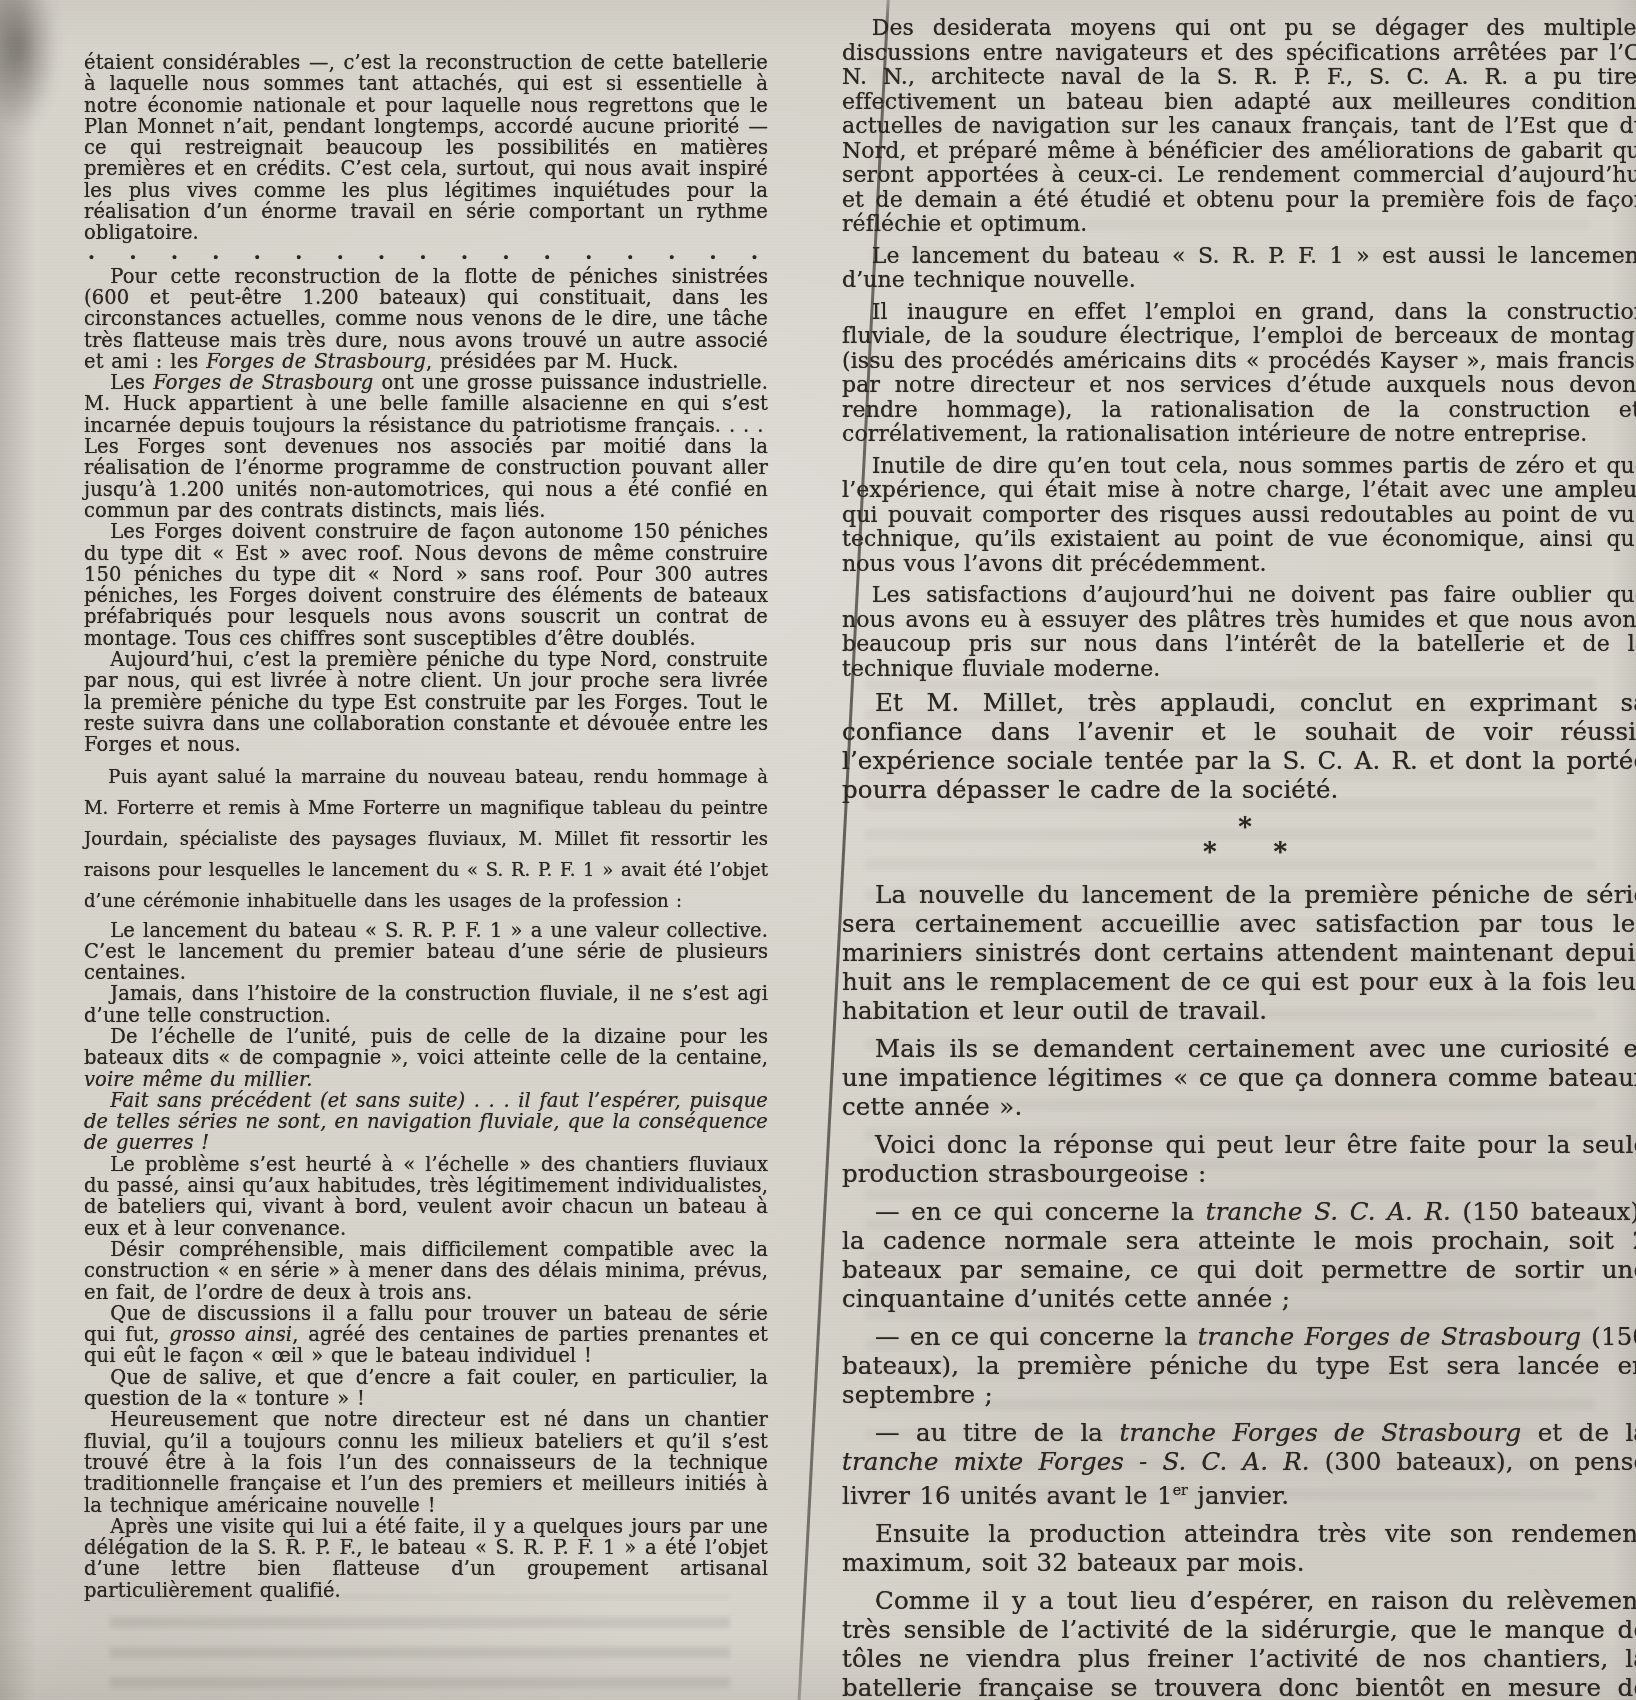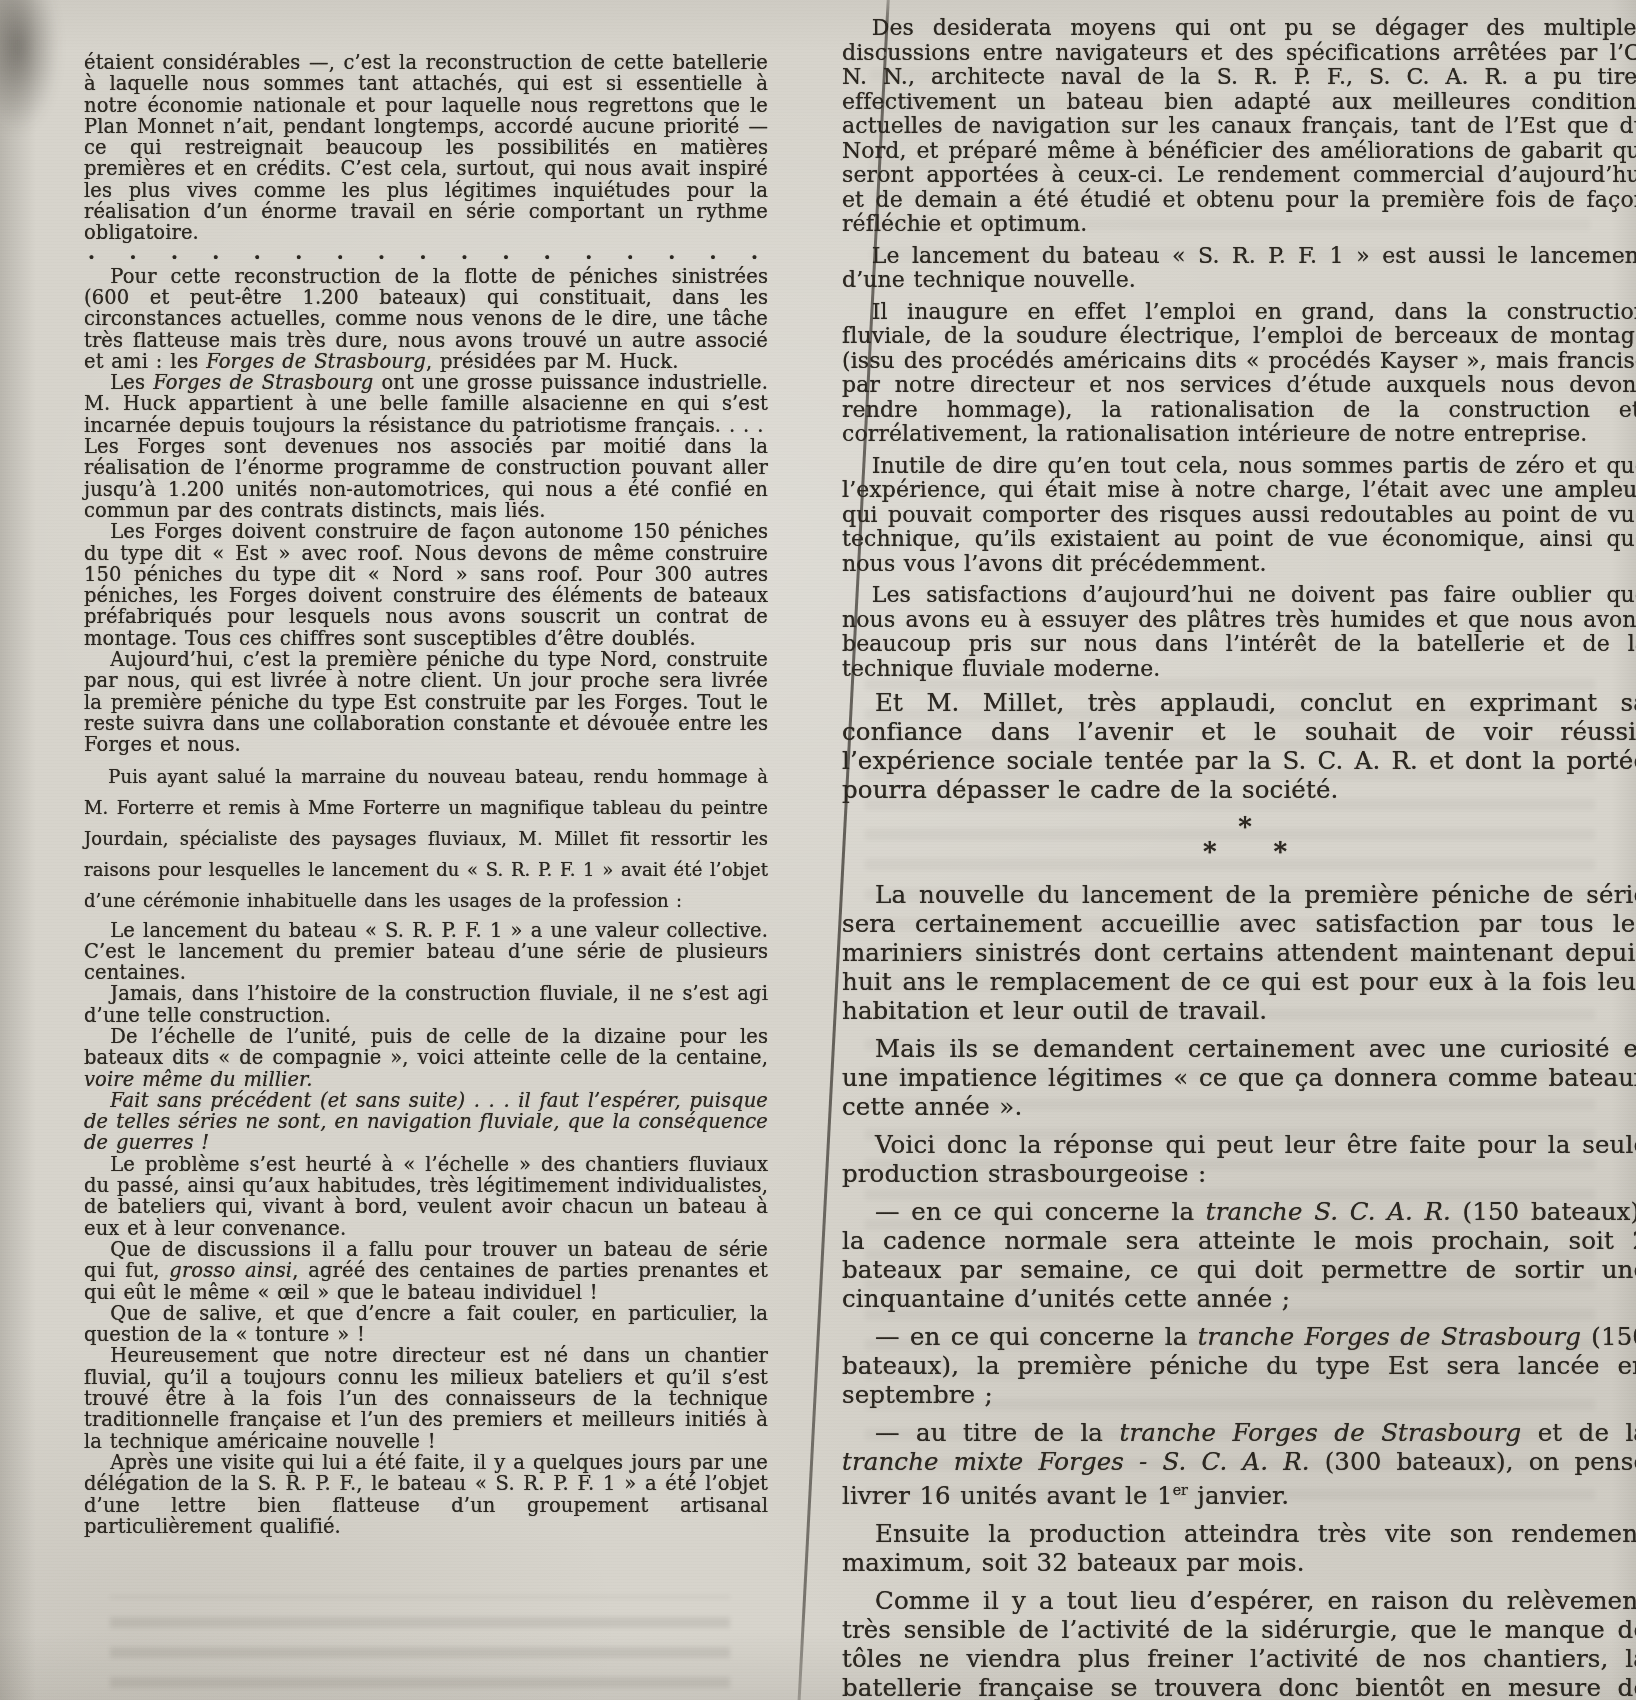--- a/index.html
+++ b/index.html
@@ -104,21 +104,22 @@
       <p class="para sz-a ind"><span>Les </span><span class="run-i">Forges de Strasbourg</span><span> ont une grosse puissance industrielle. M. Huck appartient à une belle famille alsacienne en qui s’est incarnée depuis toujours la résistance du patriotisme français. . . .</span></p>
       <p class="para sz-a"><span>Les Forges sont devenues nos associés par moitié dans la réalisation de l’énorme programme de construction pouvant aller jusqu’à 1.200 unités non-automotrices, qui nous a été confié en commun par des contrats distincts, mais liés.</span></p>
       <p class="para sz-a ind"><span>Les Forges doivent construire de façon autonome 150 péniches du type dit « Est » avec roof. Nous devons de même construire 150 péniches du type dit « Nord » sans roof. Pour 300 autres péniches, les Forges doivent construire des éléments de bateaux préfabriqués pour lesquels nous avons souscrit un contrat de montage. Tous ces chiffres sont susceptibles d’être doublés.</span></p>
       <p class="para sz-a ind"><span>Aujourd’hui, c’est la première péniche du type Nord, construite par nous, qui est livrée à notre client. Un jour proche sera livrée la première péniche du type Est construite par les Forges. Tout le reste suivra dans une collaboration constante et dévouée entre les Forges et nous.</span></p>
       <p class="para sz-b ind"><span>Puis ayant salué la marraine du nouveau bateau, rendu hommage à M. Forterre et remis à Mme Forterre un magnifique tableau du peintre Jourdain, spécialiste des paysages fluviaux, M. Millet fit ressortir les raisons pour lesquelles le lancement du « S. R. P. F. 1 » avait été l’objet d’une cérémonie inhabituelle dans les usages de la profession :</span></p>
       <p class="para sz-a ind"><span>Le lancement du bateau « S. R. P. F. 1 » a une valeur collective. C’est le lancement du premier bateau d’une série de plusieurs centaines.</span></p>
       <p class="para sz-a ind"><span>Jamais, dans l’histoire de la construction fluviale, il ne s’est agi d’une telle construction.</span></p>
       <p class="para sz-a ind"><span>De l’échelle de l’unité, puis de celle de la dizaine pour les bateaux dits « de compagnie », voici atteinte celle de la centaine, </span><span class="run-i">voire même du millier.</span></p>
       <p class="para sz-a ind it-all"><span>Fait sans précédent (et sans suite) . . . il faut l’espérer, puisque de telles séries ne sont, en navigation fluviale, que la conséquence de guerres !</span></p>
       <p class="para sz-a ind"><span>Le problème s’est heurté à « l’échelle » des chantiers fluviaux du passé, ainsi qu’aux habitudes, très légitimement individualistes, de bateliers qui, vivant à bord, veulent avoir chacun un bateau à eux et à leur convenance.</span></p>
-      <p class="para sz-a ind"><span>Que de discussions il a fallu pour trouver un bateau de série qui fut, </span><span class="run-i">grosso ainsi</span><span>, agréé des centaines de parties prenantes et qui eût le même « œil » que le bateau individuel !</span></p>
+      <p class="para sz-a ind"><span>Désir compréhensible, mais difficilement compatible avec la construction « en série » à mener dans des délais minima, prévus, en fait, de l’ordre de deux à trois ans.</span></p>
+      <p class="para sz-a ind"><span>Que de discussions il a fallu pour trouver un bateau de série qui fut, </span><span class="run-i">grosso ainsi</span><span>, agréé des centaines de parties prenantes et qui eût le façon « œil » que le bateau individuel !</span></p>
       <p class="para sz-a ind"><span>Que de salive, et que d’encre a fait couler, en particulier, la question de la « tonture » !</span></p>
       <p class="para sz-a ind"><span>Heureusement que notre directeur est né dans un chantier fluvial, qu’il a toujours connu les milieux bateliers et qu’il s’est trouvé être à la fois l’un des connaisseurs de la technique traditionnelle française et l’un des premiers et meilleurs initiés à la technique américaine nouvelle !</span></p>
       <p class="para sz-a ind"><span>Après une visite qui lui a été faite, il y a quelques jours par une délégation de la S. R. P. F., le bateau « S. R. P. F. 1 » a été l’objet d’une lettre bien flatteuse d’un groupement artisanal particulièrement qualifié.</span></p>
     </div>
   <div class="col col-right">
       <p class="para sz-c ind"><span>Des desiderata moyens qui ont pu se dégager des multiples discussions entre navigateurs et des spécifications arrêtées par l’O. N. N., architecte naval de la S. R. P. F., S. C. A. R. a pu tirer effectivement un bateau bien adapté aux meilleures conditions actuelles de navigation sur les canaux français, tant de l’Est que du Nord, et préparé même à bénéficier des améliorations de gabarit qui seront apportées à ceux-ci. Le rendement commercial d’aujourd’hui et de demain a été étudié et obtenu pour la première fois de façon réfléchie et optimum.</span></p>
       <p class="para sz-c ind"><span>Le lancement du bateau « S. R. P. F. 1 » est aussi le lancement d’une technique nouvelle.</span></p>
       <p class="para sz-c ind"><span>Il inaugure en effet l’emploi en grand, dans la construction fluviale, de la soudure électrique, l’emploi de berceaux de montage (issu des procédés américains dits « procédés Kayser », mais francisé par notre directeur et nos services d’étude auxquels nous devons rendre hommage), la rationalisation de la construction et, corrélativement, la rationalisation intérieure de notre entreprise.</span></p>
       <p class="para sz-c ind"><span>Inutile de dire qu’en tout cela, nous sommes partis de zéro et que l’expérience, qui était mise à notre charge, l’était avec une ampleur qui pouvait comporter des risques aussi redoutables au point de vue technique, qu’ils existaient au point de vue économique, ainsi que nous vous l’avons dit précédemment.</span></p>
       <p class="para sz-c ind"><span>Les satisfactions d’aujourd’hui ne doivent pas faire oublier que nous avons eu à essuyer des plâtres très humides et que nous avons beaucoup pris sur nous dans l’intérêt de la batellerie et de la technique fluviale moderne.</span></p>

